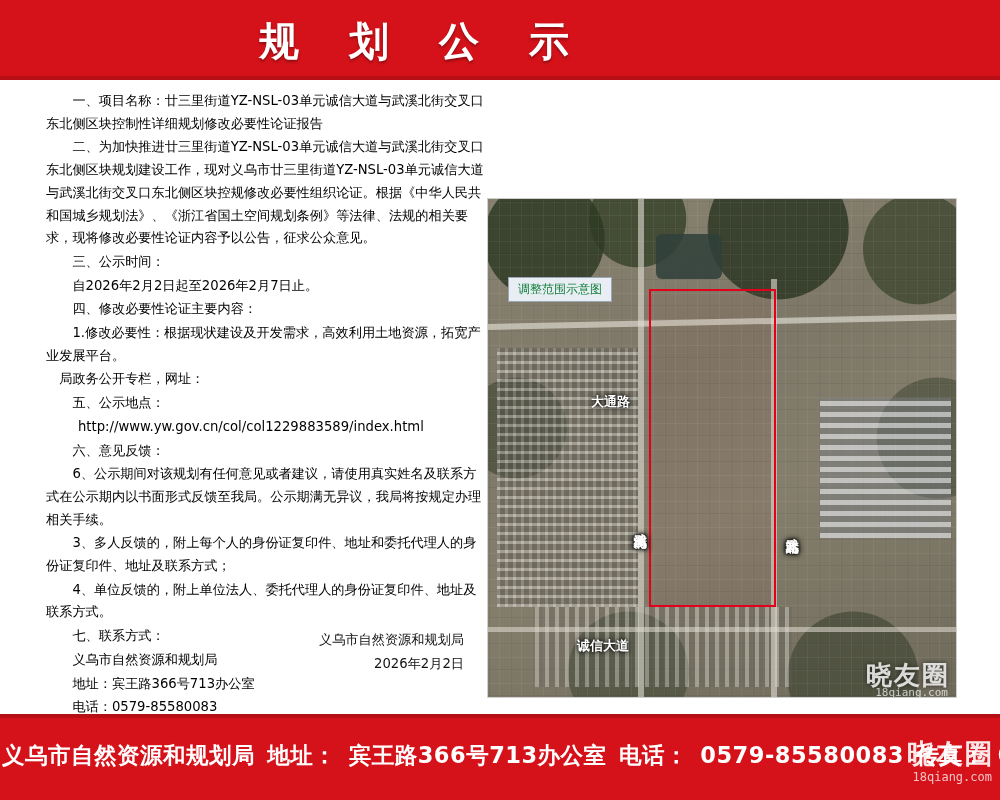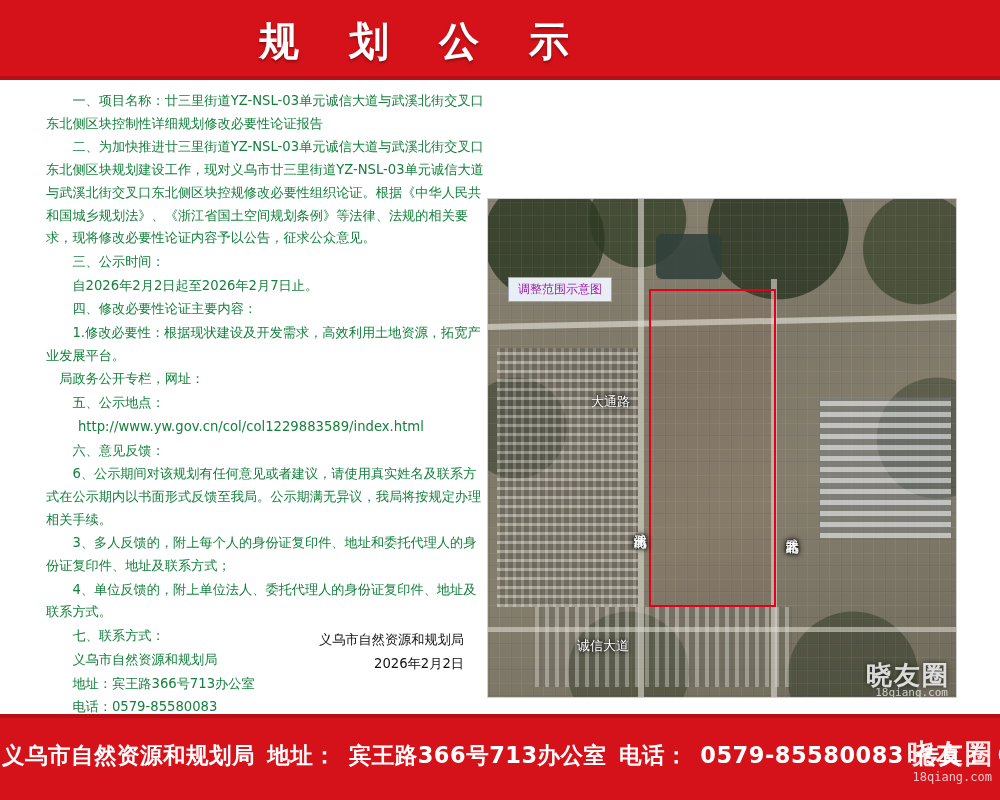--- a/index.html
+++ b/index.html
@@ -49,21 +49,21 @@
     left: 0; top: 80px;
     width: 1000px; height: 630px;
     background: #ffffff;
   }
 
   
   .text-col {
     position: absolute;
     left: 46px; top: 10px;
     width: 440px;
-    color: #15803d;
+    color: #000000;
     font-size: 13.2px;
     line-height: 1.72;
     font-family: "DejaVu Sans", "Liberation Sans", sans-serif;
   }
   .para { margin: 0 0 1px 0; }
   .indent2 { text-indent: 2em; }
   .indent1 { text-indent: 1em; }
   .indent3 { text-indent: 3em; }
   .url-line { word-break: break-all; margin-left: 32px; }
 
@@ -173,41 +173,41 @@
     width: 27%; height: 64%;
     border: 2.5px solid #e2001a;
     background: rgba(255,0,0,0.02);
   }
 
   
   .map-label {
     position: absolute;
     color: #ffffff;
     font-size: 13px;
-    font-weight: normal;
+    font-weight: bold;
     text-shadow: 0 0 3px rgba(0,0,0,0.95), 0 0 6px rgba(0,0,0,0.8);
     font-family: "DejaVu Sans", "Liberation Sans", sans-serif;
     white-space: nowrap;
   }
   .map-label.vertical {
     writing-mode: vertical-rl;
     text-orientation: upright;
     letter-spacing: 1px;
   }
   .lbl-datong { left: 22%; top: 39%; }
   .lbl-wuxi { left: 30.5%; top: 65%; }
   .lbl-wuyan { left: 63%; top: 66%; }
   .lbl-chengxin { left: 19%; top: 88%; }
 
   .map-legend {
     position: absolute;
     left: 20px; top: 78px;
     background: #e9eef4;
     border: 1px solid #9aa7b4;
-    color: #a21caf;
+    color: #15803d;
     font-size: 12px;
     padding: 3px 9px;
     font-family: "DejaVu Sans", "Liberation Sans", sans-serif;
   }
 
   .watermark {
     position: absolute;
     right: 6px; bottom: 4px;
     color: rgba(255,255,255,0.82);
     font-size: 26px;

